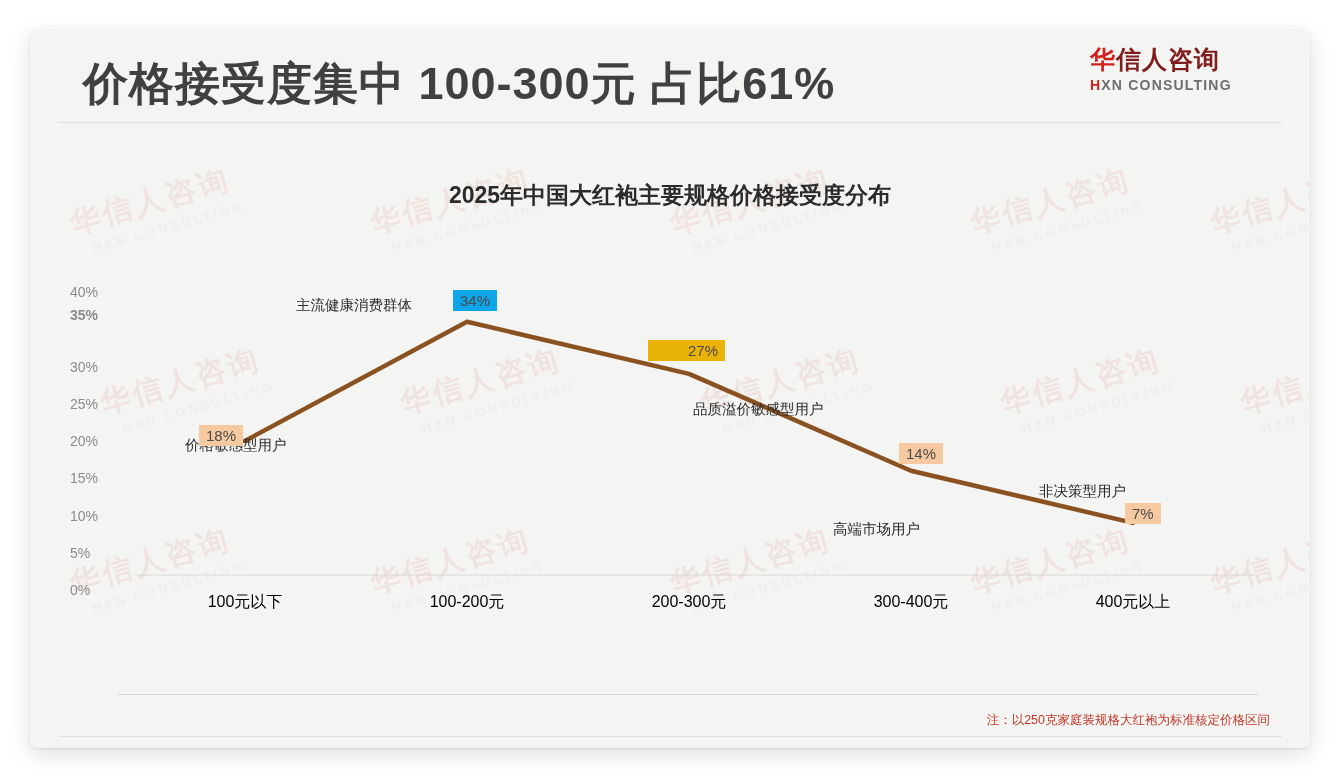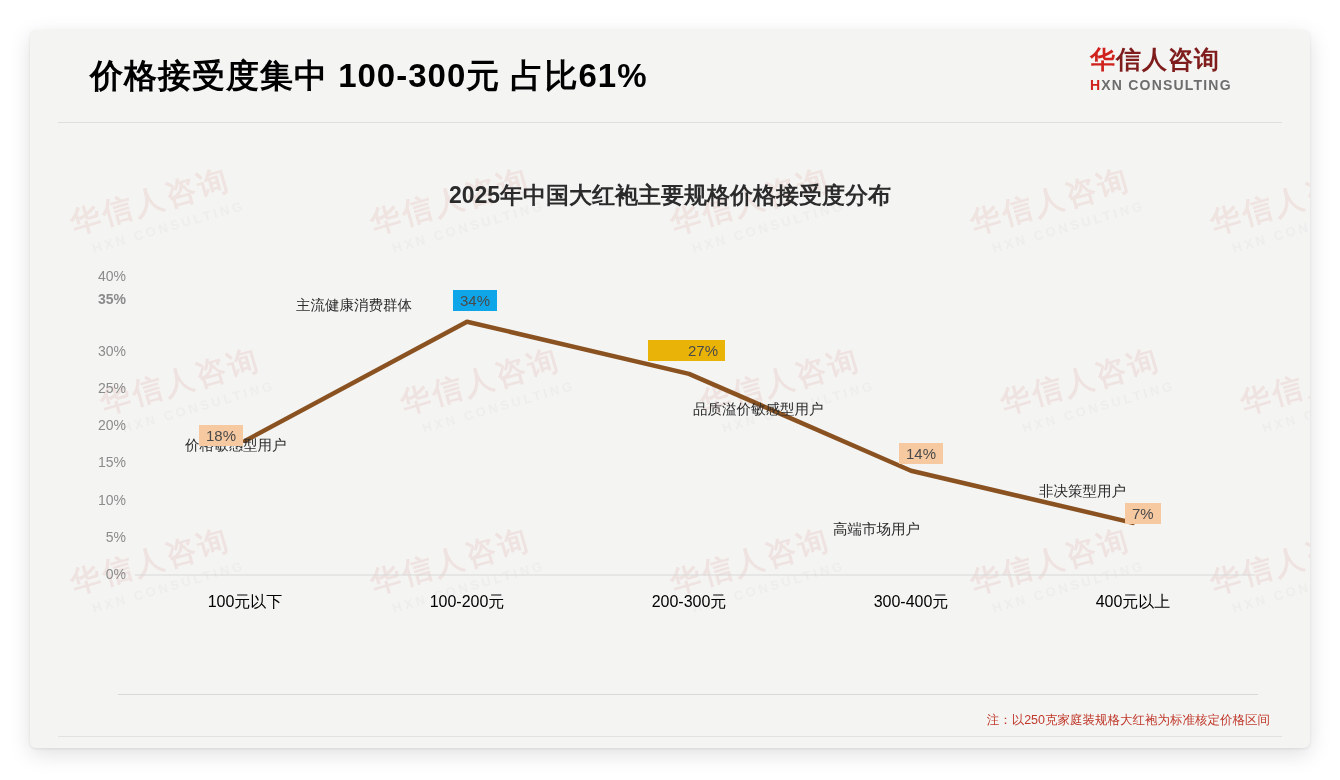--- a/index.html
+++ b/index.html
@@ -25,41 +25,41 @@
     opacity:0.085;
     color:#c0392b;
     white-space:nowrap;
     font-family:"Liberation Sans","DejaVu Sans",sans-serif;
   }
   .wm .wm-cn{display:block;font-size:30px;font-weight:700;letter-spacing:3px;}
   .wm .wm-en{display:block;font-size:13px;font-weight:700;letter-spacing:3px;margin-top:1px;margin-left:14px;color:#b0b0b0;}
   
   .header{position:absolute;left:0;top:0;width:100%;height:88px;z-index:3;}
   .main-title{
-    position:absolute;left:60px;top:24px;
-    font-size:33px;font-weight:700;color:#000000;
+    position:absolute;left:53px;top:24px;
+    font-size:45px;font-weight:700;color:#404040;
     letter-spacing:1px;white-space:nowrap;
   }
   .logo{position:absolute;right:40px;top:16px;text-align:left;width:180px;}
   .logo-cn{font-size:25px;font-weight:700;letter-spacing:1px;line-height:1.1;white-space:nowrap;}
   .logo-cn .red{color:#d0211c;}
   .logo-cn .gray{color:#7f1d1d;}
   .logo-en{font-size:14px;font-weight:700;letter-spacing:1.2px;margin-top:3px;white-space:nowrap;}
   .logo-en .red{color:#d0211c;}
   .logo-en .gray{color:#6d6d6d;}
   .header-rule{position:absolute;left:28px;top:92px;width:1224px;height:1px;background:#dedede;z-index:3;}
   
   .chart-title{
     position:absolute;left:0;top:150px;width:100%;
     text-align:center;font-size:23px;font-weight:700;color:#2b2b2b;z-index:3;
   }
   .plot{position:absolute;left:0;top:0;width:1280px;height:718px;z-index:2;}
   .ylab{
-    position:absolute;width:56px;text-align:right;
-    font-size:14px;color:#8b8b8b;z-index:3;
+    position:absolute;width:56px;
+    font-size:14px;color:#8b8b8b;z-index:3;margin-top:16px;
   }
   .xlab{
     position:absolute;width:200px;text-align:center;
     font-size:16px;color:#000000;z-index:3;
   }
   .dlabel{
     position:absolute;
     background:#f6c9a0;color:#4a4a4a;
     font-size:15px;padding:2px 7px;
     white-space:nowrap;z-index:5;

